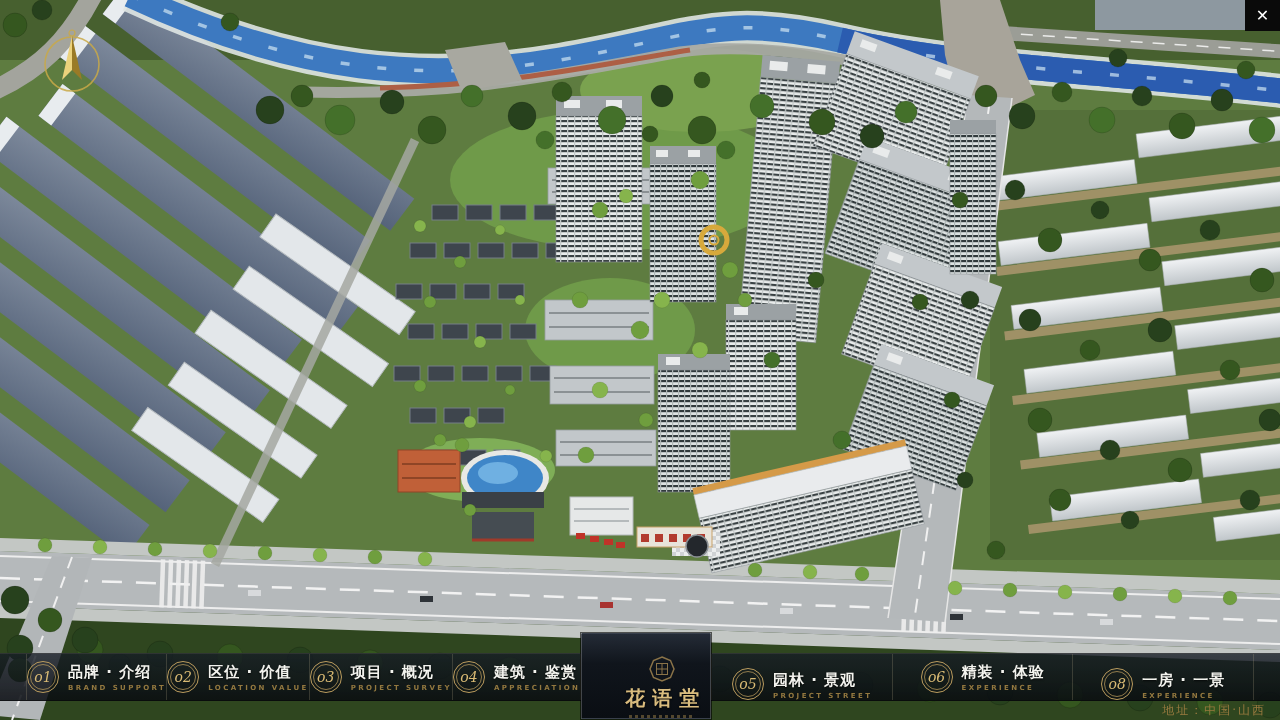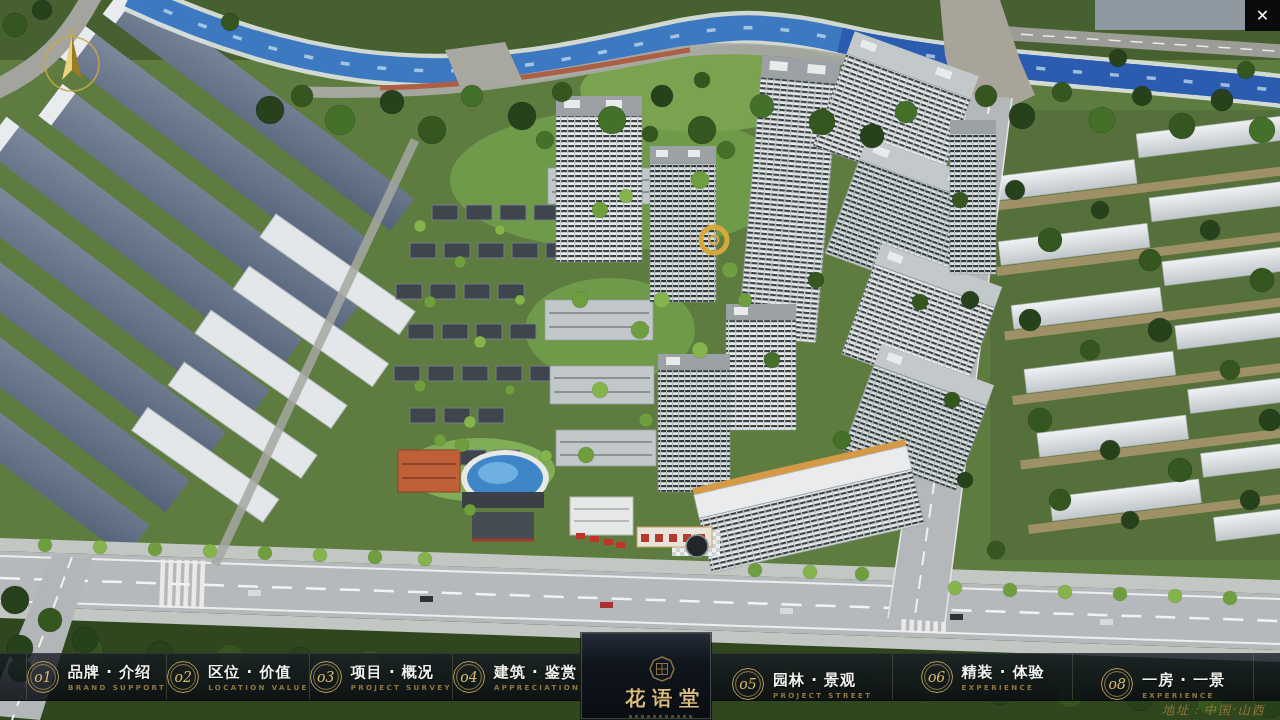--- a/index.html
+++ b/index.html
@@ -43,21 +43,21 @@
   .en{font-size:7px;font-weight:700;color:#93783f;letter-spacing:2.4px;margin-top:2px;white-space:nowrap;}
   
   .logo-panel{position:relative;width:130px;height:86px;margin-top:-21px;flex:0 0 auto;cursor:pointer;
               background:linear-gradient(180deg,#242b36 0%,#10151c 35%,#0a0e13 100%);
               border:1px solid #39404c;border-left:1px solid rgba(255,255,255,.22);border-right:1px solid rgba(255,255,255,.22);
               box-shadow:0 0 0 1px rgba(0,0,0,.6);box-sizing:border-box;
               display:flex;flex-direction:column;align-items:center;justify-content:flex-end;gap:3px;padding-left:32px;}
   .logo-title{font-family:"DejaVu Serif",serif;font-weight:700;font-size:20px;color:#d9bc7e;
               letter-spacing:7px;padding-left:7px;text-shadow:0 1px 2px rgba(0,0,0,.9);}
   .logo-sub{width:66px;height:3px;background:repeating-linear-gradient(90deg,#6b5a36 0 3px,transparent 3px 6px);opacity:.75;}
-  .address{position:absolute;right:14px;top:702px;font-size:12px;font-style:italic;color:#97793f;letter-spacing:2px;}
+  .address{position:absolute;right:14px;top:702px;font-size:12px;color:#97793f;letter-spacing:2px;}
 </style>
 </head>
 <body>
 
 <div class="stage">
 
 <svg class="scene" width="1280" height="720" viewBox="0 0 1280 720">
   <defs>
     <pattern id="winA" width="7" height="5" patternUnits="userSpaceOnUse">
       <rect width="7" height="5" fill="#e9ecec"></rect>

